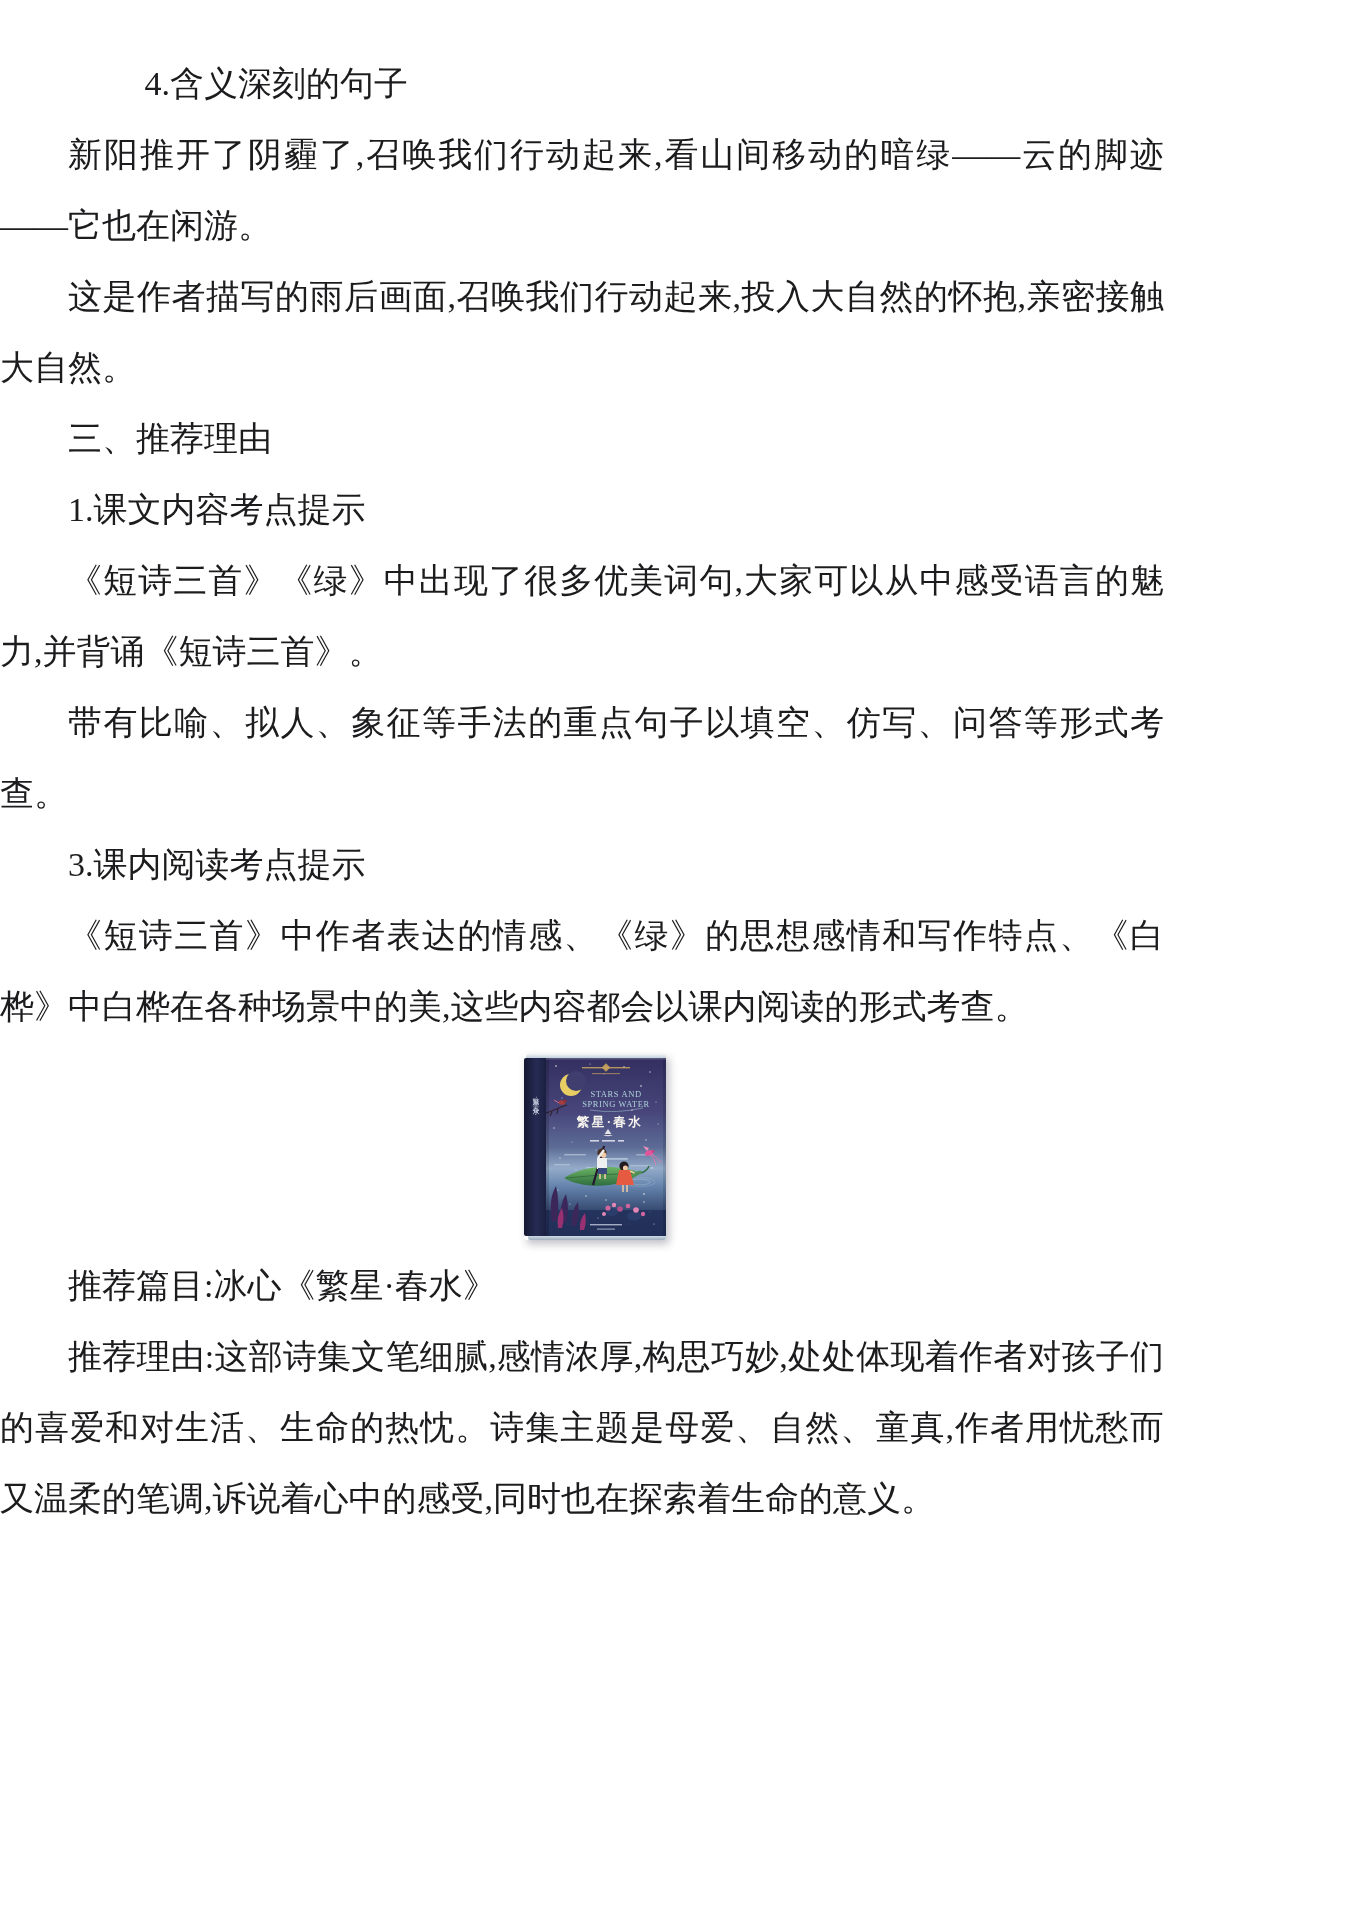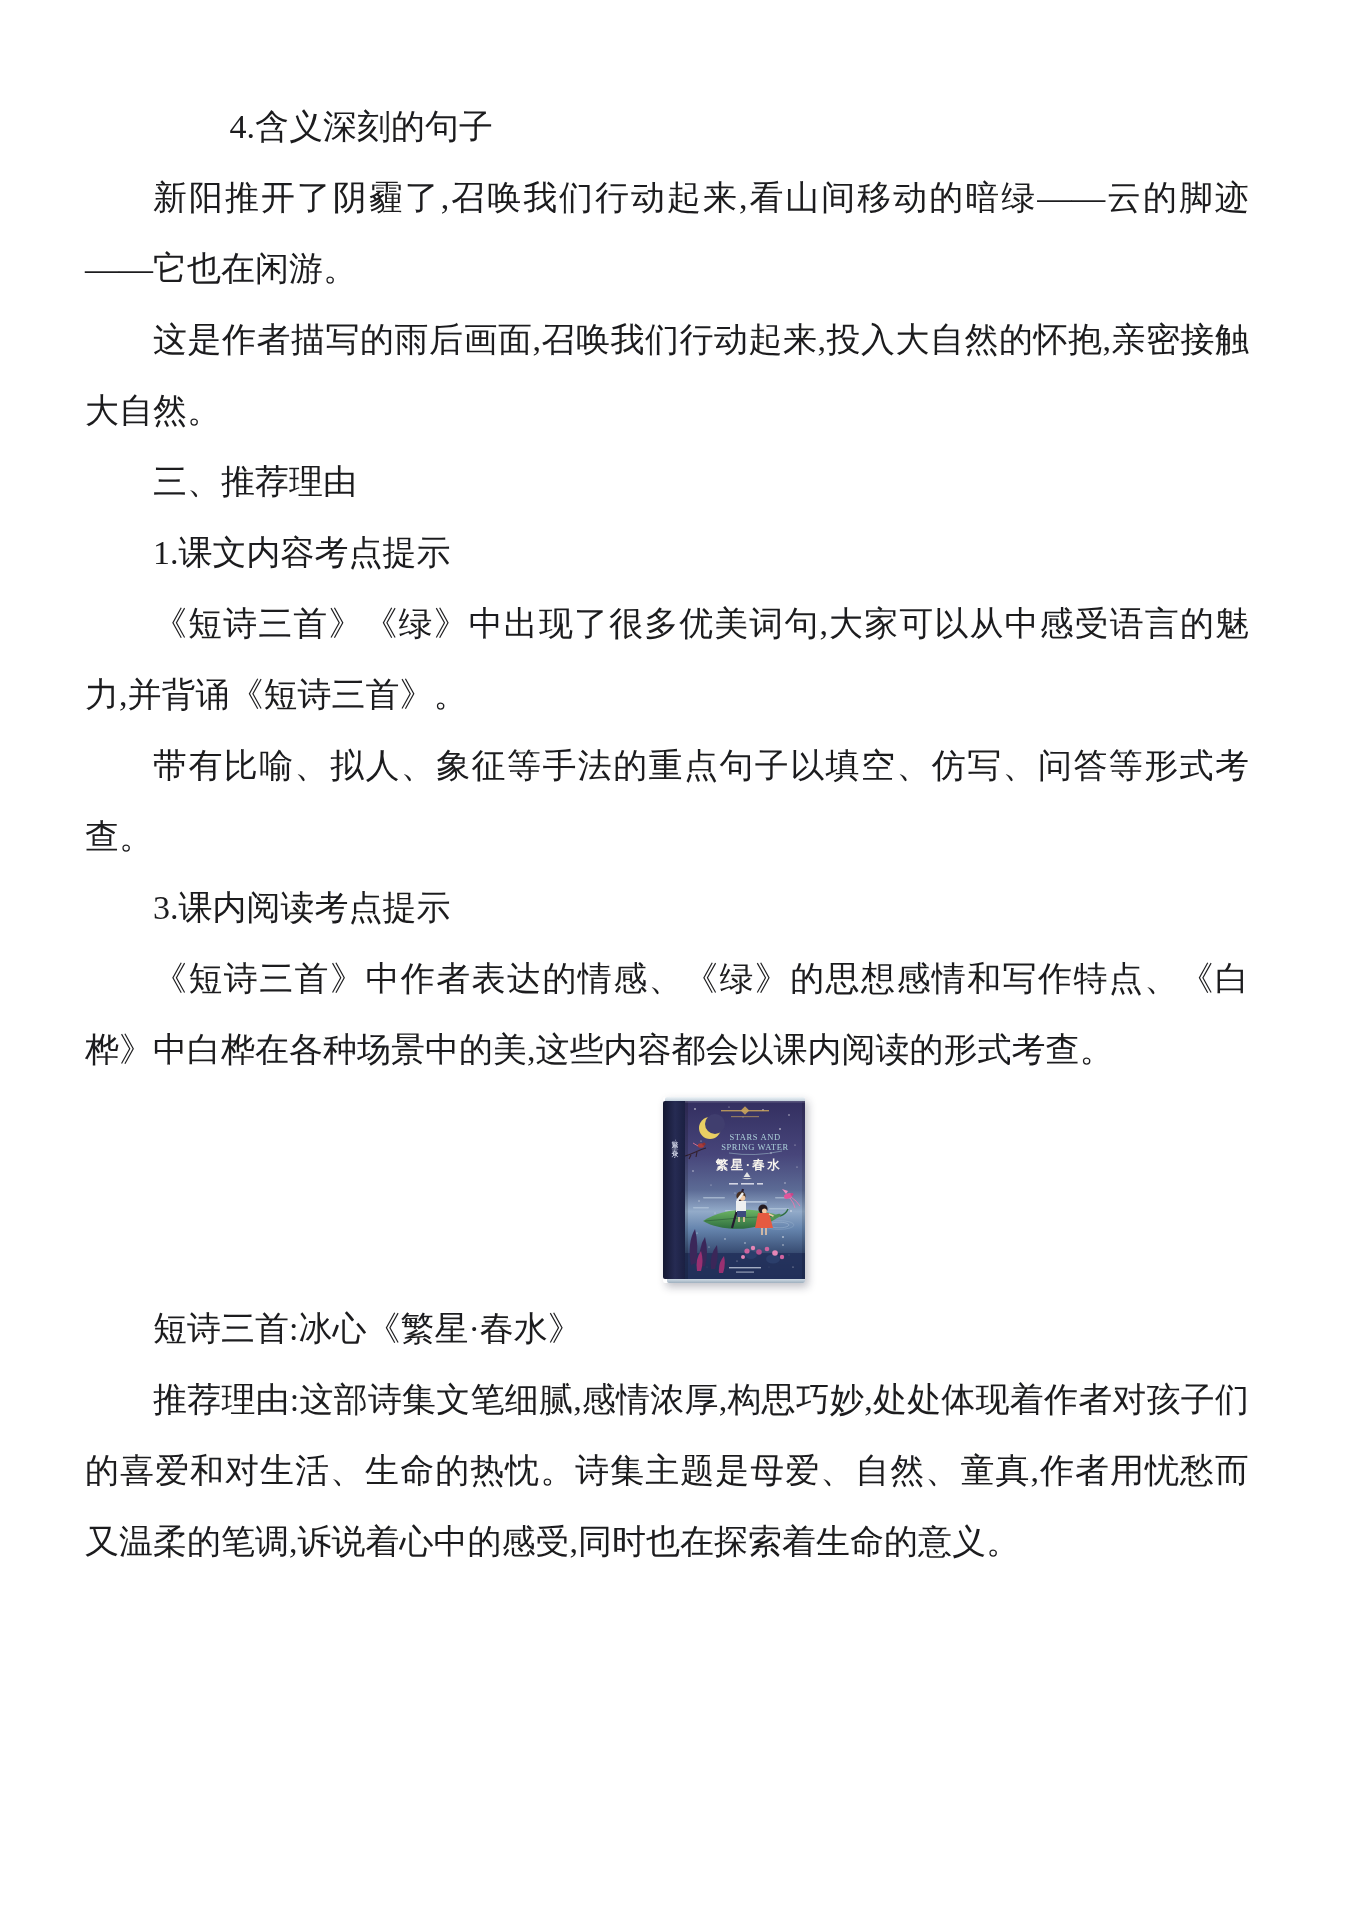--- a/index.html
+++ b/index.html
@@ -1,35 +1,34 @@
 <!DOCTYPE html>
 <html><head>
 <meta charset="utf-8">
 <style>
   html,body{margin:0;padding:0;background:#ffffff;}
   body{width:1346px;height:1908px;overflow:hidden;position:relative;}
   .page{width:1346px;height:1908px;background:#ffffff;position:relative;}
   .doc{
     width:1164px;
-    margin-left:85px;
-    padding-top:91px;
+    padding-top:48px;
     font-family:"Liberation Serif","DejaVu Serif",serif;
     font-size:34px;
     line-height:71px;
     color:#1c1c1e;
     text-align:justify;
     text-justify:inter-character;
   }
   .doc p{margin:0;text-indent:2em;}
   .doc p.indent-large{text-indent:4.25em;}
 
   
   .book-wrap{position:relative;height:208px;}
   .book{
-    position:absolute;left:578px;top:12px;width:142px;
+    position:absolute;left:524px;top:12px;width:142px;
     box-shadow:3px 4px 9px rgba(25,25,50,.28);
     border-radius:2px;
   }
   .book-top{
     height:4px;width:140px;margin-left:2px;
     background:linear-gradient(#f0f5f8,#c3d1dc);
     border-radius:2px 2px 0 0;
   }
   .book-bottom{
     height:4px;width:138px;margin-left:4px;
@@ -247,18 +246,18 @@
             <rect x="0" y="0" width="3" height="178" fill="#000000" opacity="0.16"></rect>
             <rect x="117" y="0" width="3" height="178" fill="#000000" opacity="0.12"></rect>
             <rect x="0" y="0" width="120" height="1.6" fill="#ffffff" opacity="0.18"></rect>
           </svg>
         </div>
         <div class="book-bottom"></div>
       </div>
     </div>
 
     <div id="para-after">
-        <p>短诗三首:冰心《繁星·春水》</p>
+        <p>推荐篇目:冰心《繁星·春水》</p>
         <p>推荐理由:这部诗集文笔细腻,感情浓厚,构思巧妙,处处体现着作者对孩子们的喜爱和对生活、生命的热忱。诗集主题是母爱、自然、童真,作者用忧愁而又温柔的笔调,诉说着心中的感受,同时也在探索着生命的意义。</p>
       </div>
 
   </div>
 </div>
 
 </body></html>

